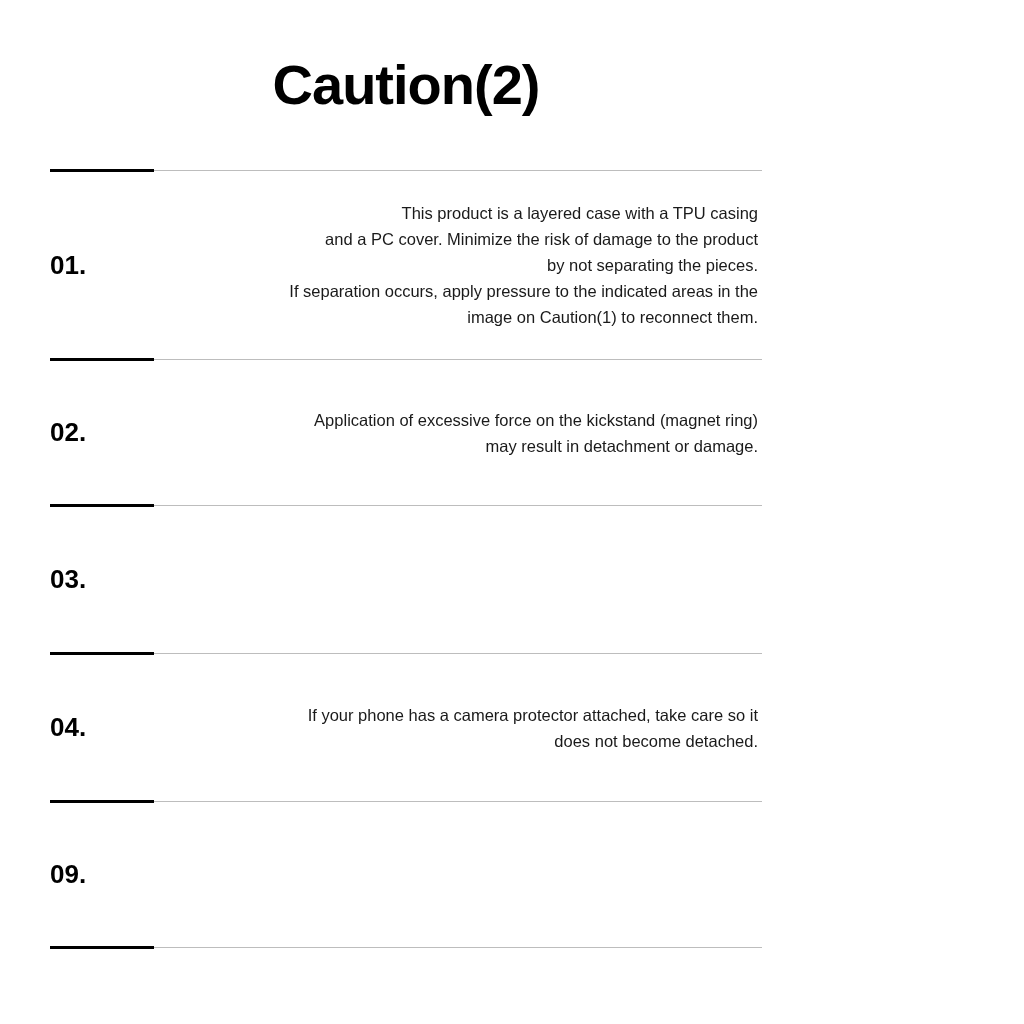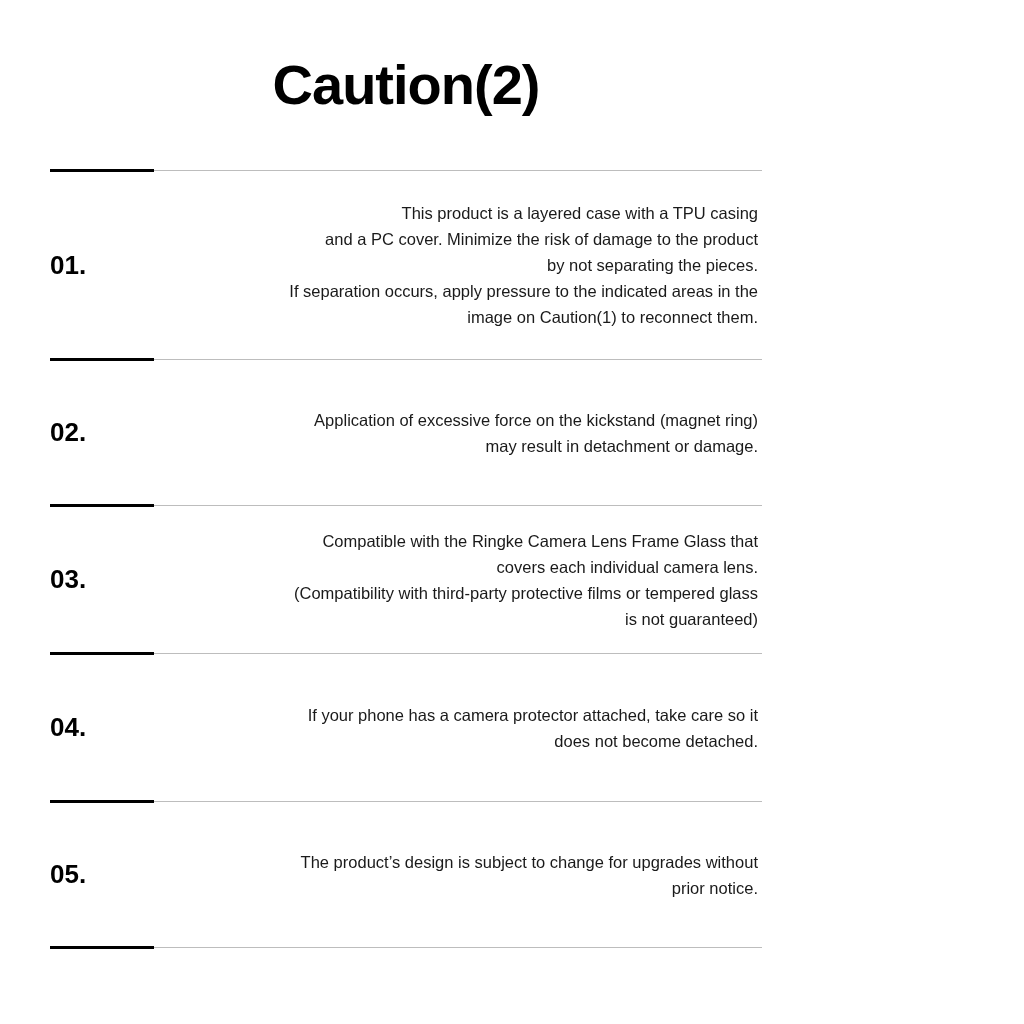--- a/index.html
+++ b/index.html
@@ -113,38 +113,32 @@
     <div class="row r2">
       <div class="num">02.</div>
       <div class="text">Application of excessive force on the kickstand (magnet ring)
 may result in detachment or damage.</div>
     </div>
 
     <div class="divider"></div>
 
     <div class="row r3">
       <div class="num">03.</div>
-      <div class="text">Compatible with the Ringke Camera Lens Frame Glass that
-covers each individual camera lens.
-(Compatibility with third-party protective films or tempered glass
-is not guaranteed)</div>
     </div>
 
     <div class="divider"></div>
 
     <div class="row r4">
       <div class="num">04.</div>
       <div class="text"> If your phone has a camera protector attached, take care so it
 does not become detached.</div>
     </div>
 
     <div class="divider"></div>
 
     <div class="row r5">
-      <div class="num">05.</div>
-      <div class="text">The product’s design is subject to change for upgrades without
-prior notice.</div>
+      <div class="num">09.</div>
     </div>
 
     <div class="divider"></div>
 
   </div>
 </div>
 
 </body></html>

